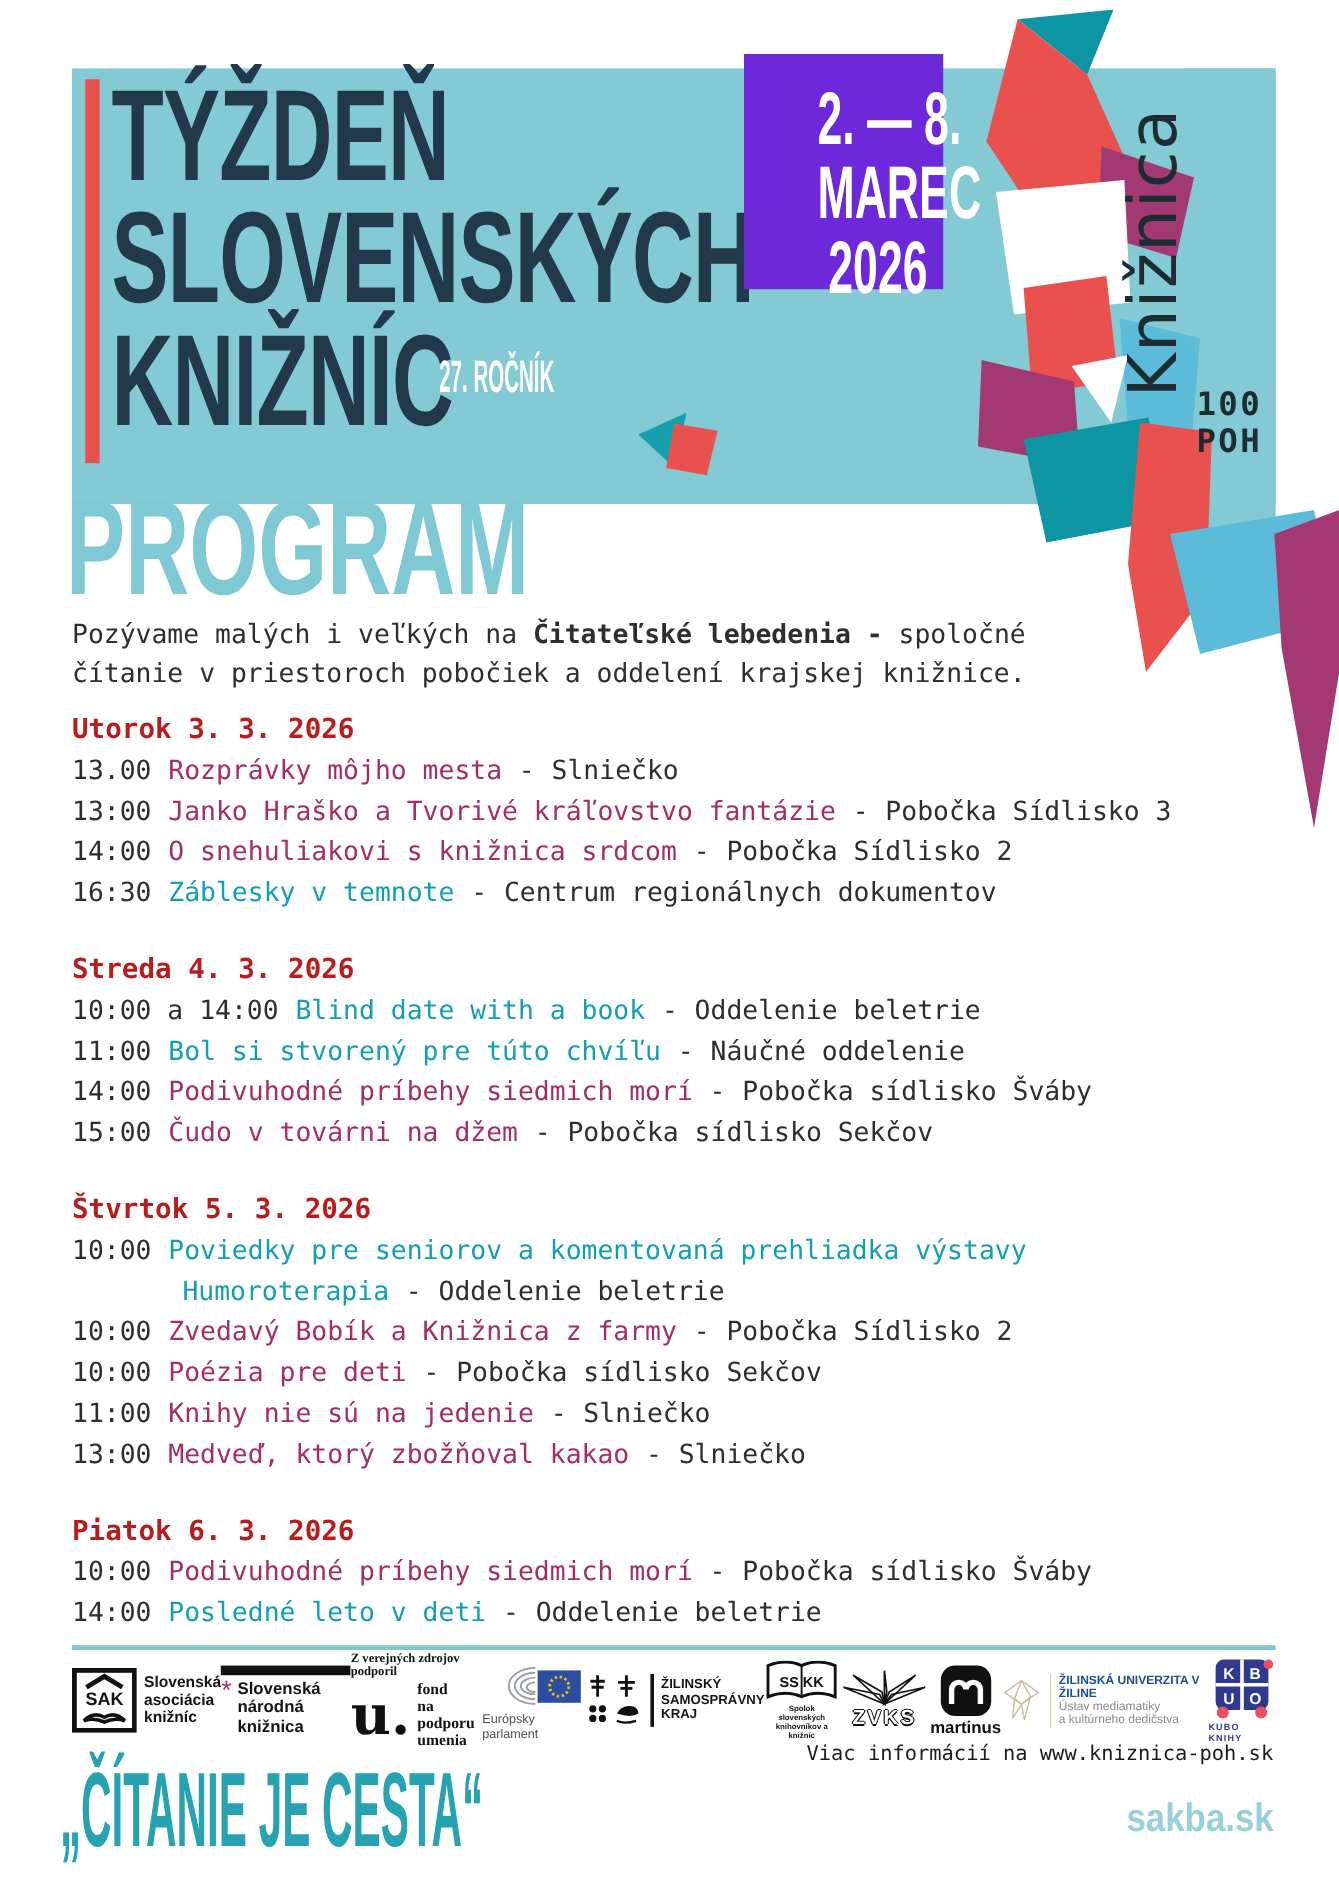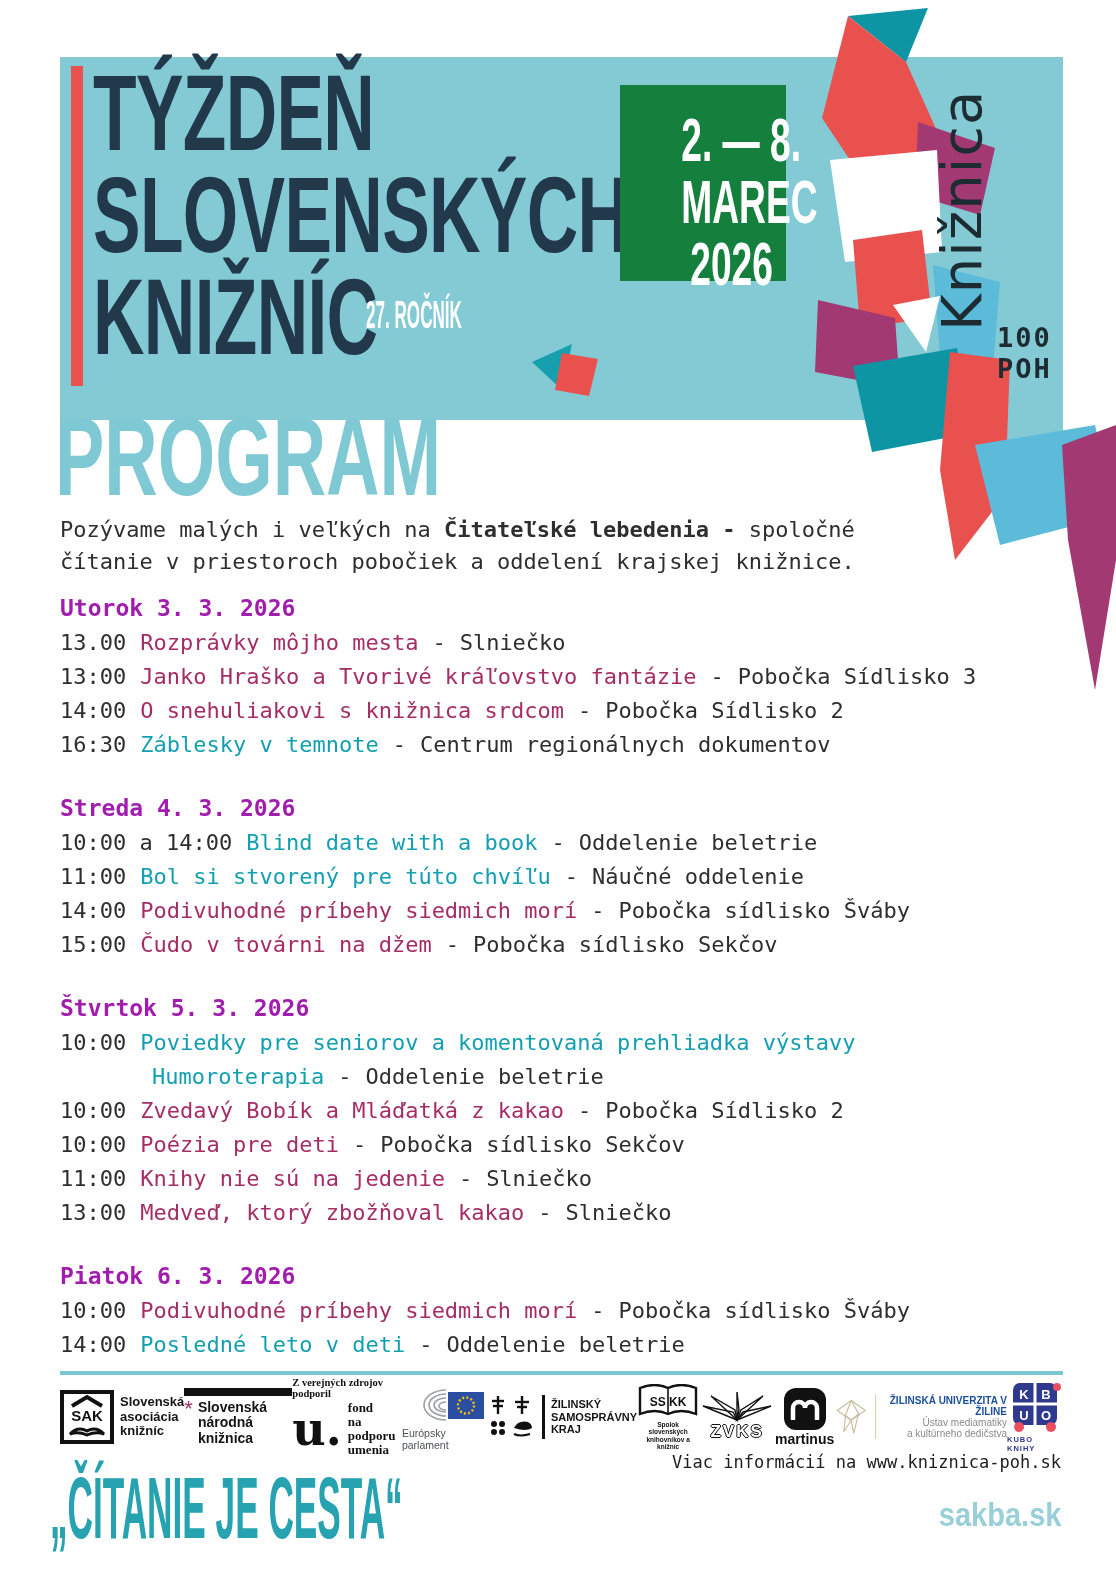--- a/index.html
+++ b/index.html
@@ -10,42 +10,42 @@
   
   .header-bg{left:60px;top:57px;width:1003px;height:363px;background:#84cad4;}
   .header-col{left:988px;top:57px;width:75px;height:396px;background:#84cad4;}
   .red-bar{left:71px;top:66px;width:12px;height:320px;background:#e9514f;}
   .title{left:93px;top:62px;color:#22384b;font-family:"Liberation Sans",sans-serif;
          font-weight:bold;font-size:108px;line-height:102px;letter-spacing:-1px;
          transform:scaleX(0.66);transform-origin:left top;white-space:nowrap;z-index:5;}
   .edition{left:366px;top:294px;color:#ffffff;font-family:"Liberation Sans",sans-serif;
            font-weight:bold;font-size:38px;transform:scaleX(0.45);transform-origin:left top;
            white-space:nowrap;z-index:6;}
-  .badge{left:620px;top:45px;width:166px;height:196px;background:#15803d;z-index:6;
-         text-align:right;box-sizing:border-box;padding:24px 13px 0 0;margin-top:40px;}
+  .badge{left:620px;top:45px;width:166px;height:196px;background:#6d28d9;z-index:6;
+         text-align:right;box-sizing:border-box;padding:24px 13px 0 0;}
   .badge div{color:#fff;font-family:"Liberation Sans",sans-serif;font-weight:bold;
              font-size:62px;line-height:62px;transform:scaleX(0.60);transform-origin:right top;
              white-space:nowrap;}
   .brand-name{left:995px;top:265px;width:270px;height:66px;color:#1d2b33;z-index:6;
               font-family:"DejaVu Sans",sans-serif;font-size:56px;line-height:66px;letter-spacing:1px;
               transform:rotate(-90deg);transform-origin:left bottom;white-space:nowrap;}
   .brand-sub{left:997px;top:322px;color:#1d2b33;z-index:6;font-weight:bold;
              font-size:27px;line-height:31px;letter-spacing:2px;white-space:pre-line;}
   .book-icon{left:532px;top:344px;z-index:6;}
   .ribbon{left:790px;top:8px;z-index:4;}
 
   
   .program-h{left:55px;top:407px;color:#7ec9d3;font-family:"Liberation Sans",sans-serif;
              font-weight:bold;font-size:112px;line-height:100px;transform:scaleX(0.66);
              transform-origin:left top;white-space:nowrap;}
   .intro{left:60px;top:514px;width:845px;font-size:22px;line-height:31.5px;color:#2e2e2e;}
   .intro b{font-weight:bold;}
   .days{left:60px;top:596px;width:1005px;}
   .day{margin-bottom:34px;}
-  .day-h{font-weight:bold;font-size:23px;line-height:24px;color:#a21caf;margin-bottom:6px;}
+  .day-h{font-weight:bold;font-size:23px;line-height:24px;color:#b91c1c;margin-bottom:6px;}
   .ev{font-size:22px;line-height:34px;color:#2e2e2e;white-space:nowrap;}
   .ev .time{margin-right:14px;}
   .ev .ttl{font-weight:normal;}
   .t-m{color:#a62c66;}
   .t-t{color:#119fb1;}
   .ev .sep{margin:0 14px;}
   .cont2{padding-left:92px;}
 
   
   .rule{left:60px;top:1371px;width:1003px;height:4px;background:#7cc8d1;}
@@ -70,21 +70,21 @@
   .zsk-bar{width:3px;height:44px;background:#111;}
   .sskk-wrap{display:flex;flex-direction:column;align-items:center;}
   .sskk-lbl{font-family:"Liberation Sans",sans-serif;font-weight:bold;font-size:6.5px;line-height:7.5px;
             color:#111;text-align:center;white-space:pre-line;margin-top:1px;}
   .zvks-wrap{display:flex;flex-direction:column;align-items:center;}
   .zvks-txt{font-family:"Liberation Sans",sans-serif;font-weight:bold;font-size:17px;letter-spacing:2px;
             color:#fff;text-shadow:-1px 0 #111,1px 0 #111,0 -1px #111,0 1px #111;}
   .mar-wrap{display:flex;flex-direction:column;align-items:center;}
   .mar-box{width:42px;height:42px;background:#111;border-radius:12px;display:flex;align-items:center;justify-content:center;}
   .mar-lbl{font-family:"Liberation Sans",sans-serif;font-weight:bold;font-size:14px;color:#111;margin-top:1px;}
-  .uniza-wrap{display:flex;align-items:center;gap:6px;text-align:right;}
+  .uniza-wrap{display:flex;align-items:center;gap:6px;}
   .uniza-bar{width:2px;height:44px;background:#d8cfae;}
   .uniza-l1{font-family:"Liberation Sans",sans-serif;font-weight:bold;font-size:10px;color:#1b4f9c;}
   .uniza-l2{font-family:"Liberation Sans",sans-serif;font-size:10px;line-height:11.5px;color:#8a8a8a;white-space:pre-line;}
   .kubo-wrap{display:flex;flex-direction:column;align-items:center;}
   .kubo-lbl{font-family:"Liberation Sans",sans-serif;font-weight:bold;font-size:7.5px;color:#2f3a8f;margin-top:2px;letter-spacing:1px;}
 
   .slogan{left:50px;top:1464px;color:#26a2b0;font-family:"Liberation Sans",sans-serif;
           font-weight:bold;font-size:88px;line-height:88px;transform:scaleX(0.40);
           transform-origin:left top;white-space:nowrap;}
   .more-info{right:55px;top:1452px;font-size:17px;color:#1c1c1c;}
@@ -156,21 +156,21 @@
       <div class="ev"><span class="time">10:00 a 14:00</span><span class="ttl t-t">Blind date with a book</span><span class="sep">-</span><span class="loc">Oddelenie beletrie</span></div>
       <div class="ev"><span class="time">11:00</span><span class="ttl t-t">Bol si stvorený pre túto chvíľu</span><span class="sep">-</span><span class="loc">Náučné oddelenie</span></div>
       <div class="ev"><span class="time">14:00</span><span class="ttl t-m">Podivuhodné príbehy siedmich morí</span><span class="sep">-</span><span class="loc">Pobočka sídlisko Šváby</span></div>
       <div class="ev"><span class="time">15:00</span><span class="ttl t-m">Čudo v továrni na džem</span><span class="sep">-</span><span class="loc">Pobočka sídlisko Sekčov</span></div>
     </div>
 
     <div class="day">
       <div class="day-h">Štvrtok 5. 3. 2026</div>
       <div class="ev"><span class="time">10:00</span><span class="ttl t-t">Poviedky pre seniorov a komentovaná prehliadka výstavy</span></div>
       <div class="ev cont2"><span class="ttl t-t">Humoroterapia</span><span class="sep">-</span><span class="loc">Oddelenie beletrie</span></div>
-      <div class="ev"><span class="time">10:00</span><span class="ttl t-m">Zvedavý Bobík a Mláďatká z kakao</span><span class="sep">-</span><span class="loc">Pobočka Sídlisko 2</span></div>
+      <div class="ev"><span class="time">10:00</span><span class="ttl t-m">Zvedavý Bobík a Knižnica z farmy</span><span class="sep">-</span><span class="loc">Pobočka Sídlisko 2</span></div>
       <div class="ev"><span class="time">10:00</span><span class="ttl t-m">Poézia pre deti</span><span class="sep">-</span><span class="loc">Pobočka sídlisko Sekčov</span></div>
       <div class="ev"><span class="time">11:00</span><span class="ttl t-m">Knihy nie sú na jedenie</span><span class="sep">-</span><span class="loc">Slniečko</span></div>
       <div class="ev"><span class="time">13:00</span><span class="ttl t-m">Medveď, ktorý zbožňoval kakao</span><span class="sep">-</span><span class="loc">Slniečko</span></div>
     </div>
 
     <div class="day">
       <div class="day-h">Piatok 6. 3. 2026</div>
       <div class="ev"><span class="time">10:00</span><span class="ttl t-m">Podivuhodné príbehy siedmich morí</span><span class="sep">-</span><span class="loc">Pobočka sídlisko Šváby</span></div>
       <div class="ev"><span class="time">14:00</span><span class="ttl t-t">Posledné leto v deti</span><span class="sep">-</span><span class="loc">Oddelenie beletrie</span></div>
     </div>

